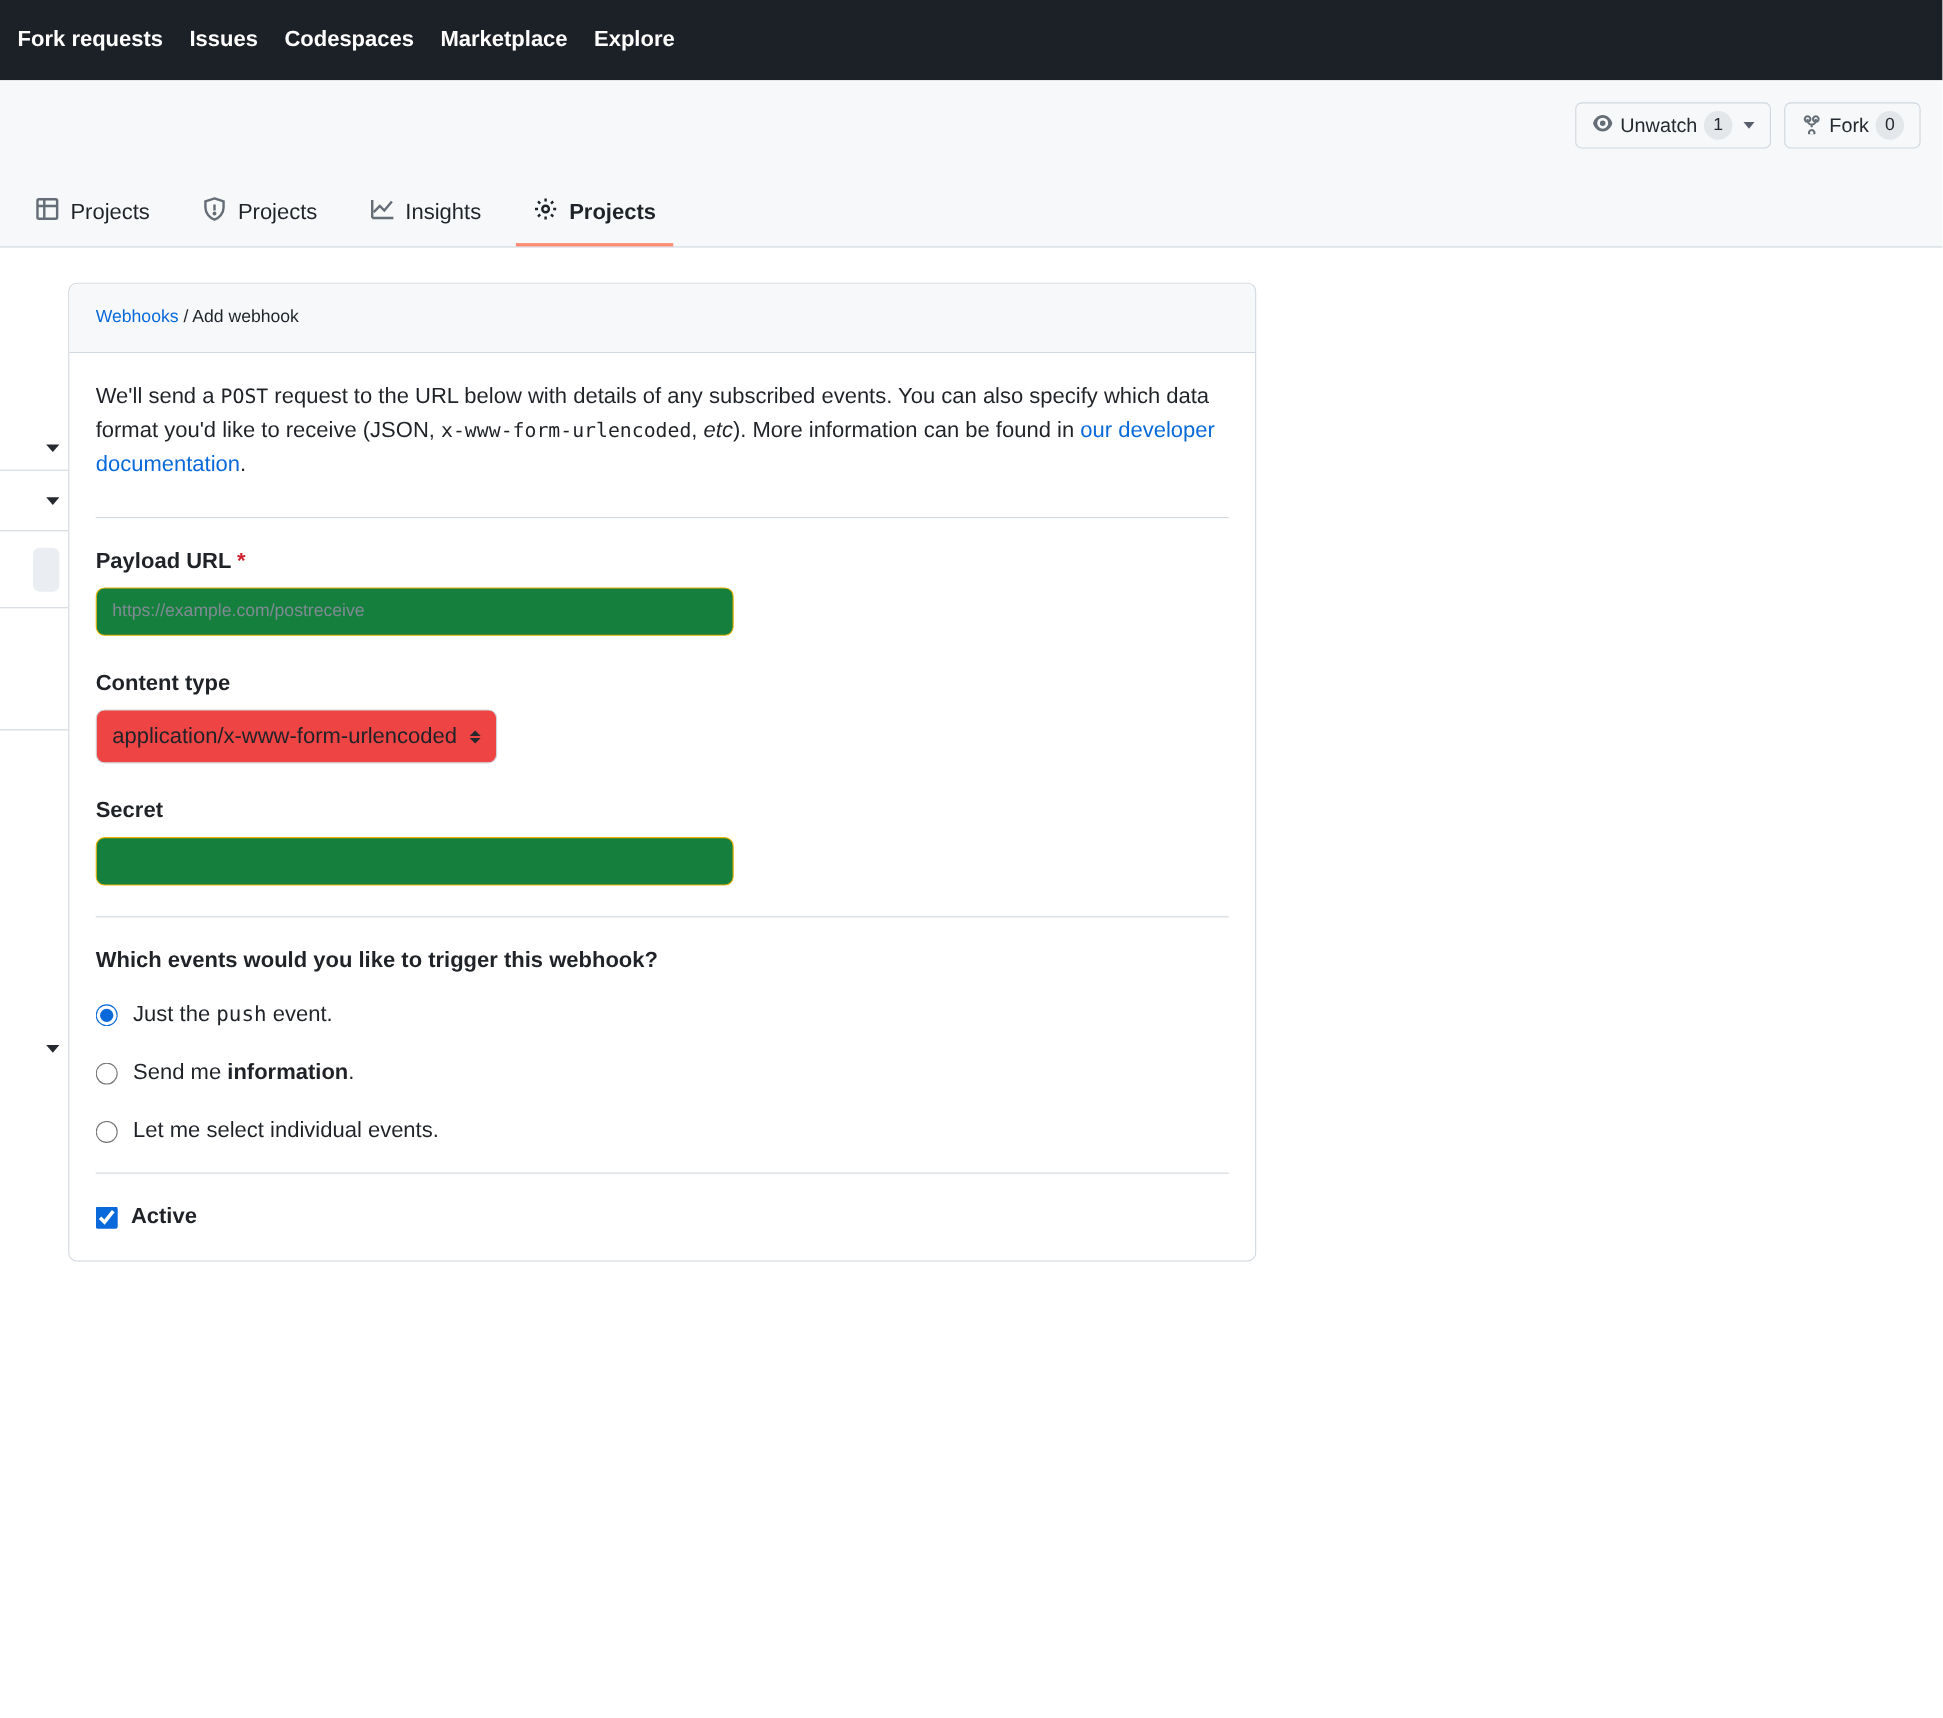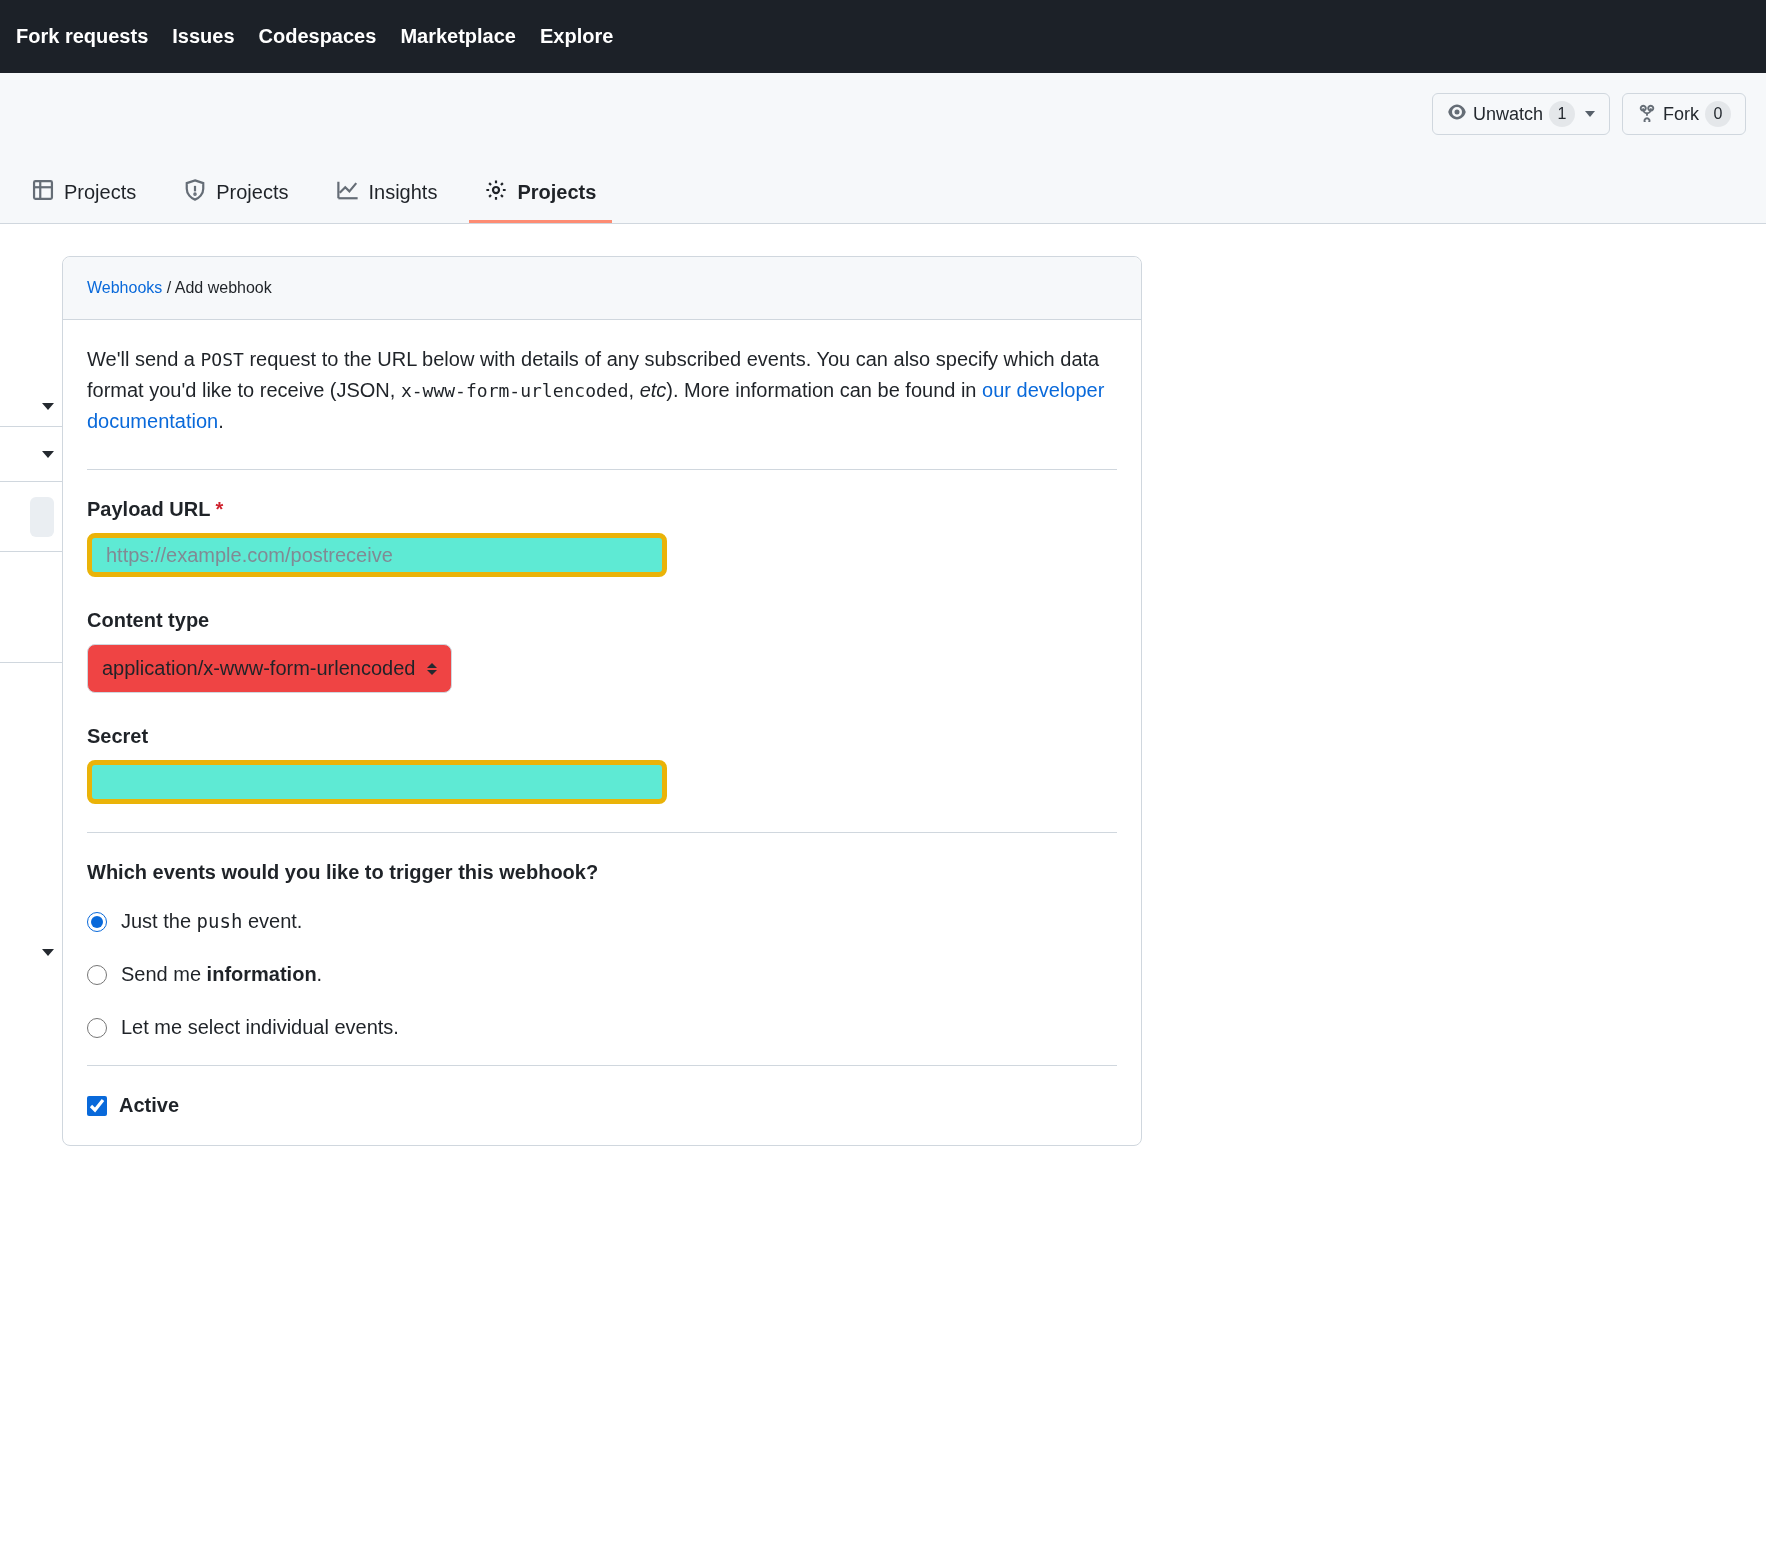--- a/index.html
+++ b/index.html
@@ -159,25 +159,25 @@
     display: block;
     font-weight: 600;
     font-size: 20px;
     margin-bottom: 8px;
   }
   .req-star { color: #cf222e; }
   input[type=text].text-input, input[type=password].text-input {
     width: 580px;
     max-width: 100%;
     height: 44px;
-    border: 5px solid #eab308;
+    border: 1px solid #eab308;
     border-radius: 8px;
-    background: #5eead4;
+    background: #15803d;
     padding: 0 14px;
-    font-size: 20px;
+    font-size: 16px;
     color: #1f2328;
   }
   input::placeholder { color: #818a94; }
   .select-wrap {
     display: inline-flex;
     align-items: center;
     border: 1px solid #d0d7de;
     border-radius: 8px;
     background: #ef4444;
     padding: 8px 14px;

